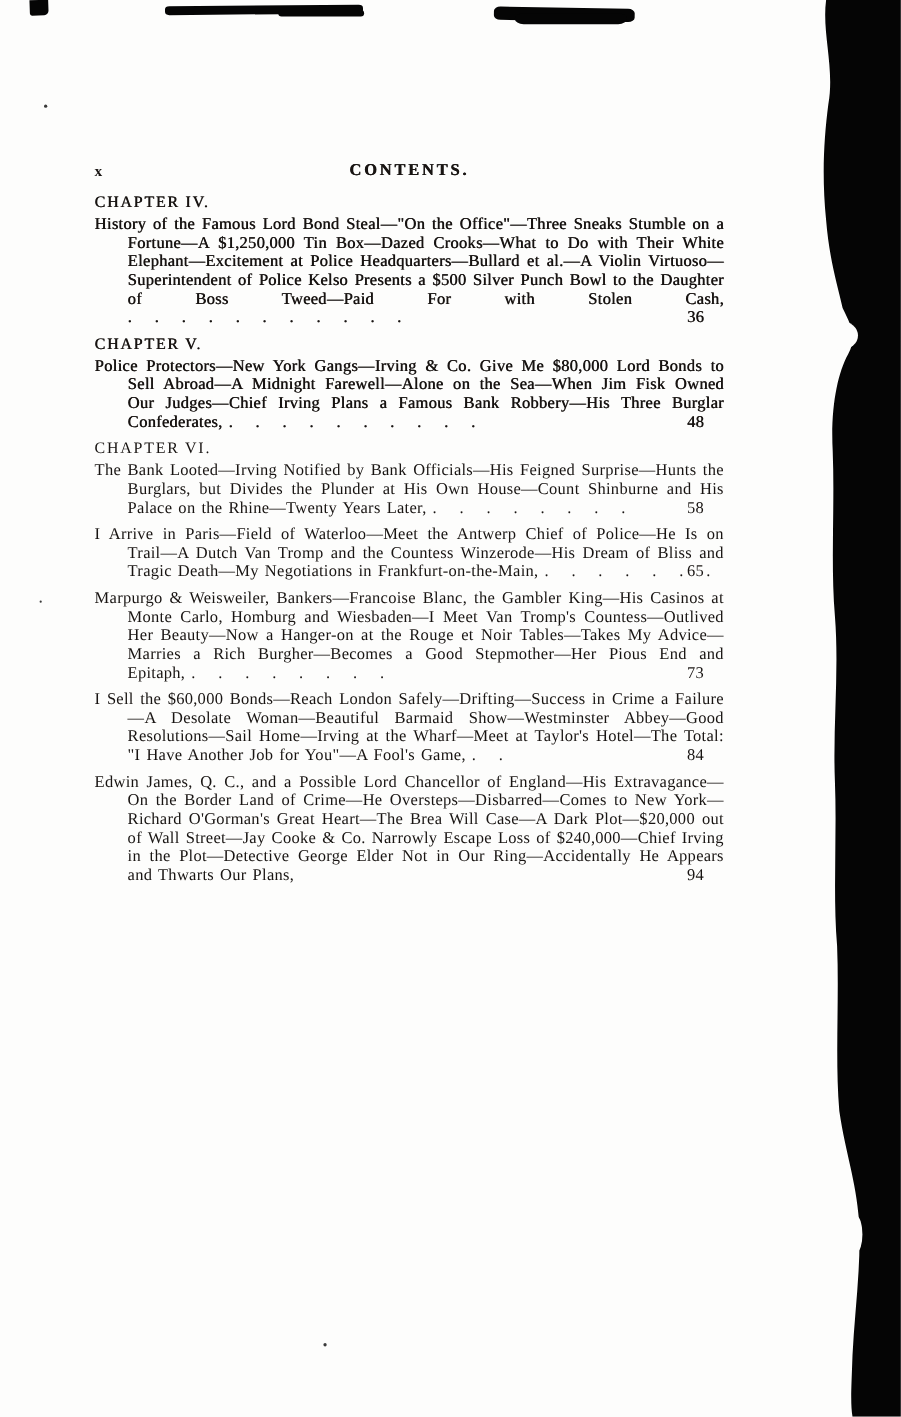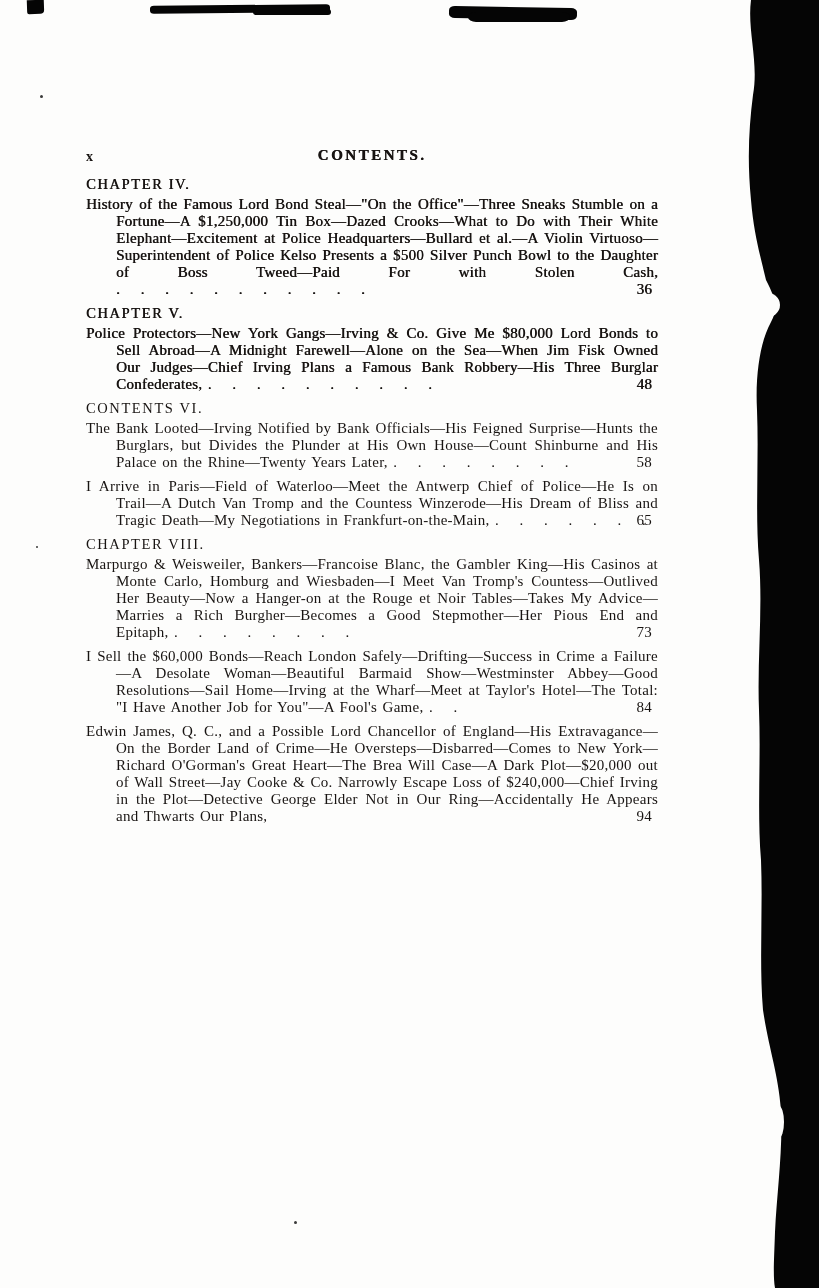--- a/index.html
+++ b/index.html
@@ -58,21 +58,21 @@
     text-indent: -30px;
     position: relative;
   }
   .leader {
     letter-spacing: 4px;
     word-spacing: 9px;
     white-space: nowrap;
   }
   .pageno {
     position: absolute;
-    right: 6px; bottom: 0;
+    right: 18px; bottom: 0;
     text-indent: 0;
     margin-top: 24px;
   }
 
   
   .ink-heavy .ch-head,
   .ink-heavy .ch-body,
   .ink-heavy-title {
     text-shadow: 0.45px 0 0 currentColor;
   }
@@ -151,36 +151,35 @@
 
   <section class="chapter ink-heavy">
     <h3 class="ch-head">CHAPTER V.</h3>
     <p class="ch-body"><span>Police Protectors—New York Gangs—Irving &amp; Co. Give Me $80,000 Lord Bonds to Sell Abroad—A Midnight Farewell—Alone on the Sea—When Jim Fisk Owned Our Judges—Chief Irving Plans a Famous Bank Robbery—His Three Burglar Confederates,</span>
       <span class="leader">. . . . . . . . . .</span>
       <span class="pageno">48</span>
     </p>
   </section>
 
   <section class="chapter">
-    <h3 class="ch-head">CONTENTS VI.</h3>
+    <h3 class="ch-head">CHAPTER VI.</h3>
     <p class="ch-body"><span>The Bank Looted—Irving Notified by Bank Officials—His Feigned Surprise—Hunts the Burglars, but Divides the Plunder at His Own House—Count Shinburne and His Palace on the Rhine—Twenty Years Later,</span>
       <span class="leader">. . . . . . . .</span>
       <span class="pageno">58</span>
     </p>
   </section>
 
   <section class="chapter">
     <p class="ch-body"><span>I Arrive in Paris—Field of Waterloo—Meet the Antwerp Chief of Police—He Is on Trail—A Dutch Van Tromp and the Countess Winzerode—His Dream of Bliss and Tragic Death—My Negotiations in Frankfurt-on-the-Main,</span>
       <span class="leader">. . . . . . .</span>
       <span class="pageno">65</span>
     </p>
   </section>
 
   <section class="chapter">
-    <h3 class="ch-head">CHAPTER VIII.</h3>
     <p class="ch-body"><span>Marpurgo &amp; Weisweiler, Bankers—Francoise Blanc, the Gambler King—His Casinos at Monte Carlo, Homburg and Wiesbaden—I Meet Van Tromp's Countess—Outlived Her Beauty—Now a Hanger-on at the Rouge et Noir Tables—Takes My Advice—Marries a Rich Burgher—Becomes a Good Stepmother—Her Pious End and Epitaph,</span>
       <span class="leader">. . . . . . . .</span>
       <span class="pageno">73</span>
     </p>
   </section>
 
   <section class="chapter">
     <p class="ch-body"><span>I Sell the $60,000 Bonds—Reach London Safely—Drifting—Success in Crime a Failure—A Desolate Woman—Beautiful Barmaid Show—Westminster Abbey—Good Resolutions—Sail Home—Irving at the Wharf—Meet at Taylor's Hotel—The Total: "I Have Another Job for You"—A Fool's Game,</span>
       <span class="leader">. .</span>
       <span class="pageno">84</span>

